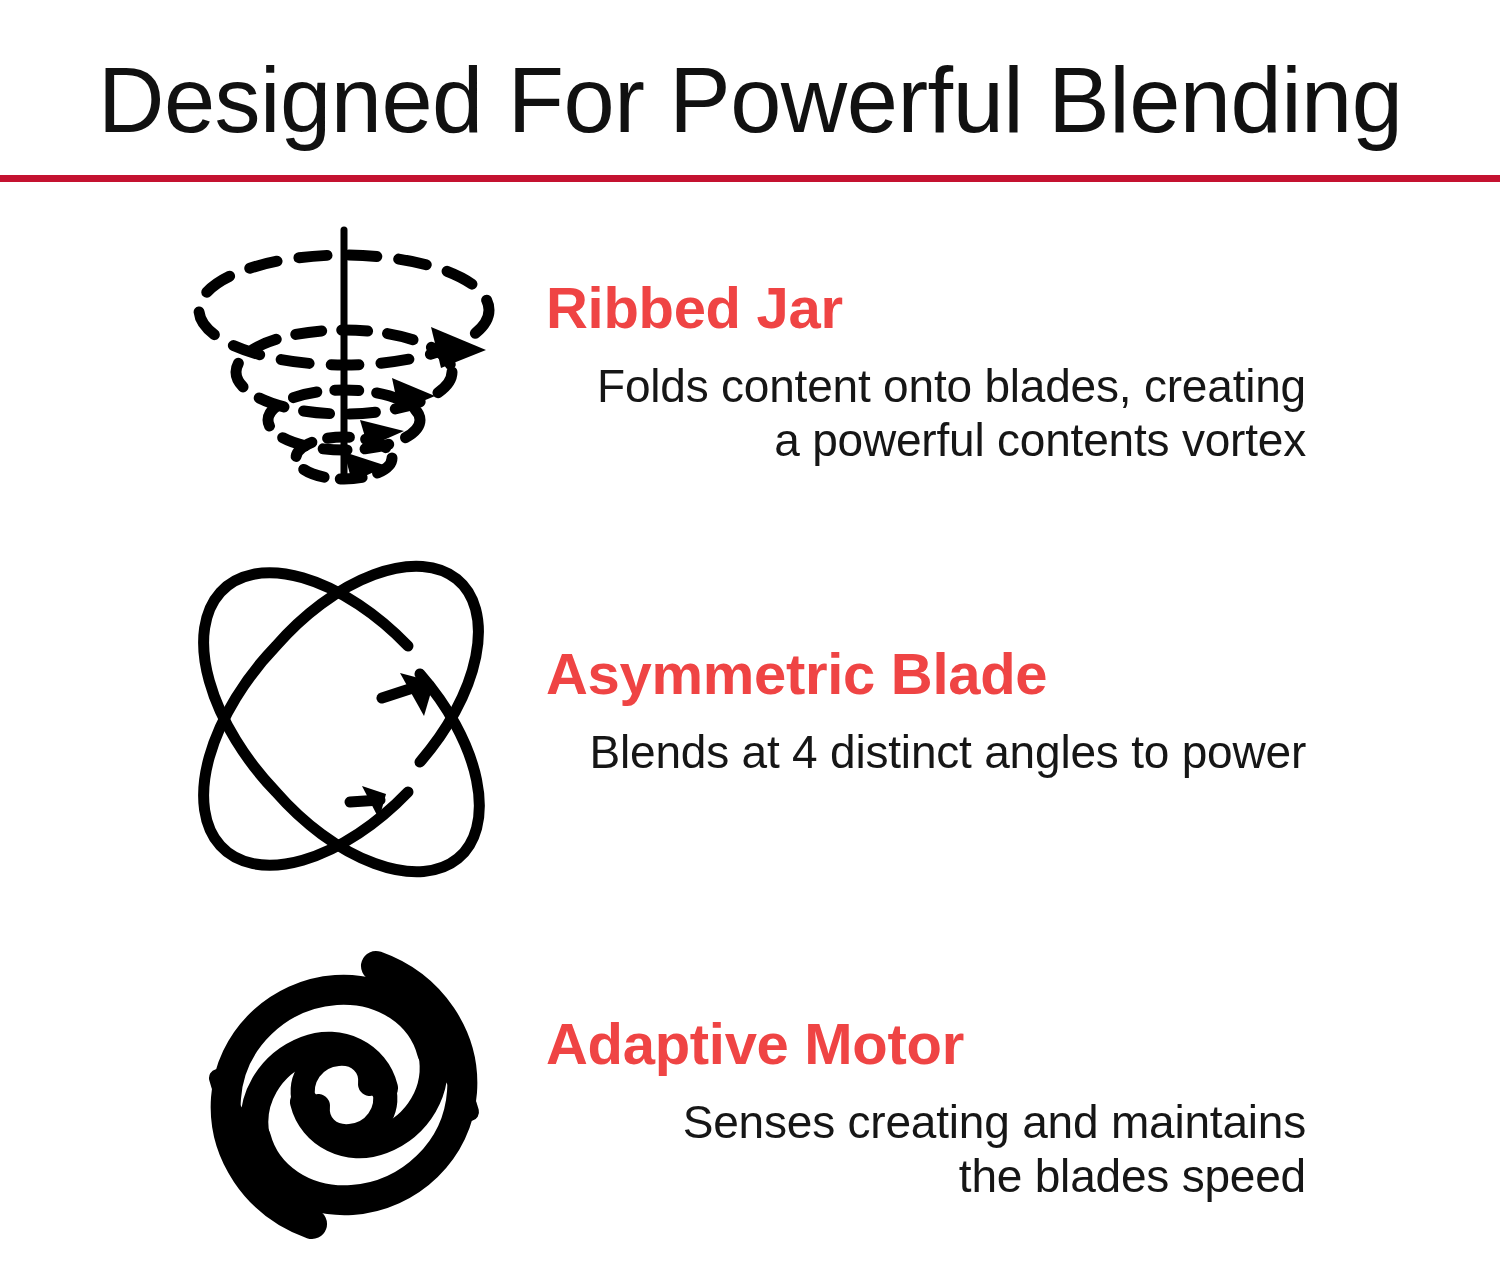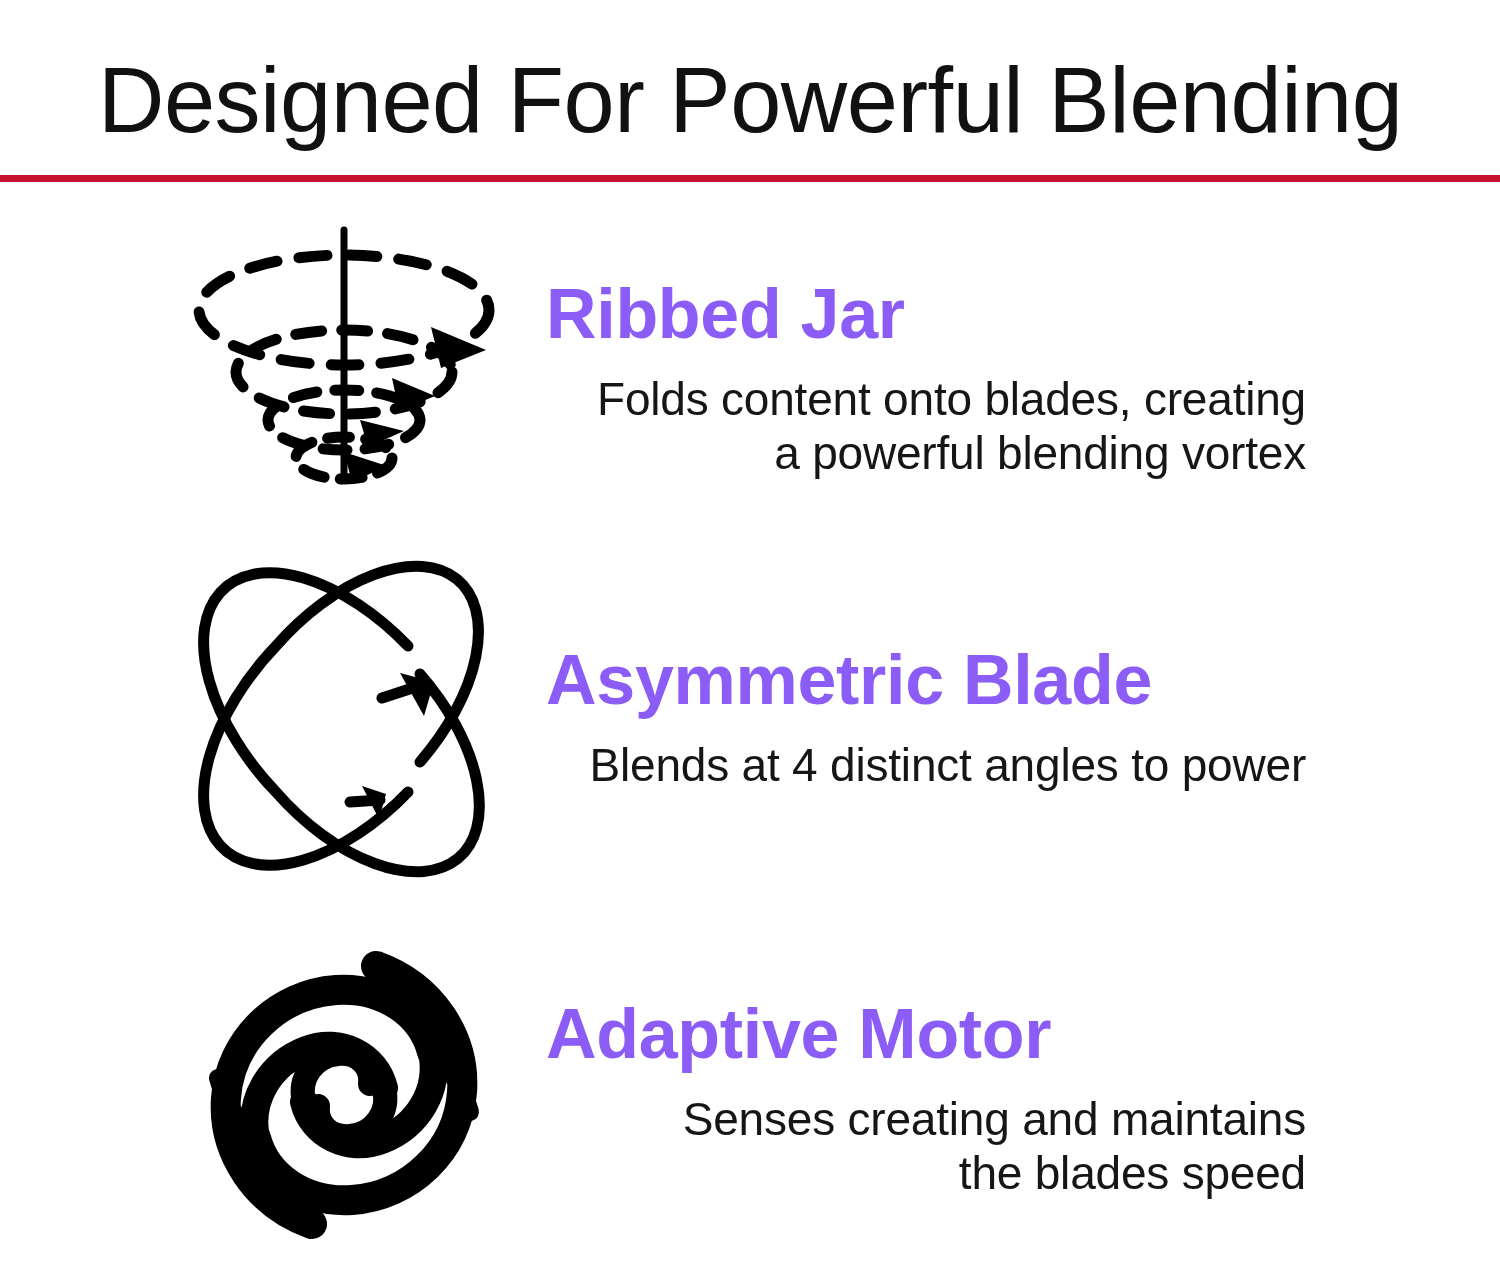--- a/index.html
+++ b/index.html
@@ -76,46 +76,46 @@
     overflow: visible;
   }
 
   .feature-text {
     position: absolute;
     left: 546px;
     top: 92px;
     width: 760px;
   }
   .feature-heading {
-    font-size: 70px;
+    font-size: 58px;
     font-weight: 700;
     line-height: 1.05;
     letter-spacing: -0.3px;
     margin: 0 0 20px 0;
-    color: #8b5cf6;
+    color: #ef4444;
     white-space: nowrap;
   }
   .feature-desc {
     font-size: 46px;
     font-weight: 400;
     line-height: 1.18;
     letter-spacing: -0.2px;
     margin: 0;
     color: #161616;
   }
   .feature-desc .line { display: block; white-space: nowrap; text-align: right; }
 
   
   .row-0 .feature-text { top: 96px; }
   .row-0 .feature-icon { left: 192px; top: 48px; width: 304px; height: 286px; }
 
   .row-1 .feature-text { top: 96px; }
   .row-1 .feature-icon { left: 222px; top: 62px; width: 240px; height: 216px; }
 
-  .row-2 .feature-text { top: 84px; }
+  .row-2 .feature-text { top: 100px; }
   .row-2 .feature-icon { left: 200px; top: 38px; width: 288px; height: 284px; }
 </style>
 </head>
 <body>
 
 <div class="page-header">
   <h1 class="page-title">Designed For Powerful Blending</h1>
   <div class="header-rule"></div>
 </div>
 
@@ -142,21 +142,21 @@
           <polygon points="168,190 212,201 176,217"></polygon>
           <polygon points="152,222 195,236 160,252"></polygon>
         </g>
       </svg>
     </div>
 
     <div class="feature-text">
       <div class="feature-heading">Ribbed Jar</div>
       <p class="feature-desc">
         <span class="line">Folds content onto blades, creating</span>
-        <span class="line">a powerful blending vortex</span>
+        <span class="line">a powerful contents vortex</span>
       </p>
     </div>
   </div>
 
   <div class="feature-row row-1">
 
     <div class="feature-icon">
       <svg viewBox="0 0 240 216" xmlns="http://www.w3.org/2000/svg" fill="none" stroke="#000000" stroke-width="11" stroke-linecap="round">
 
         <path d="M 186 36

